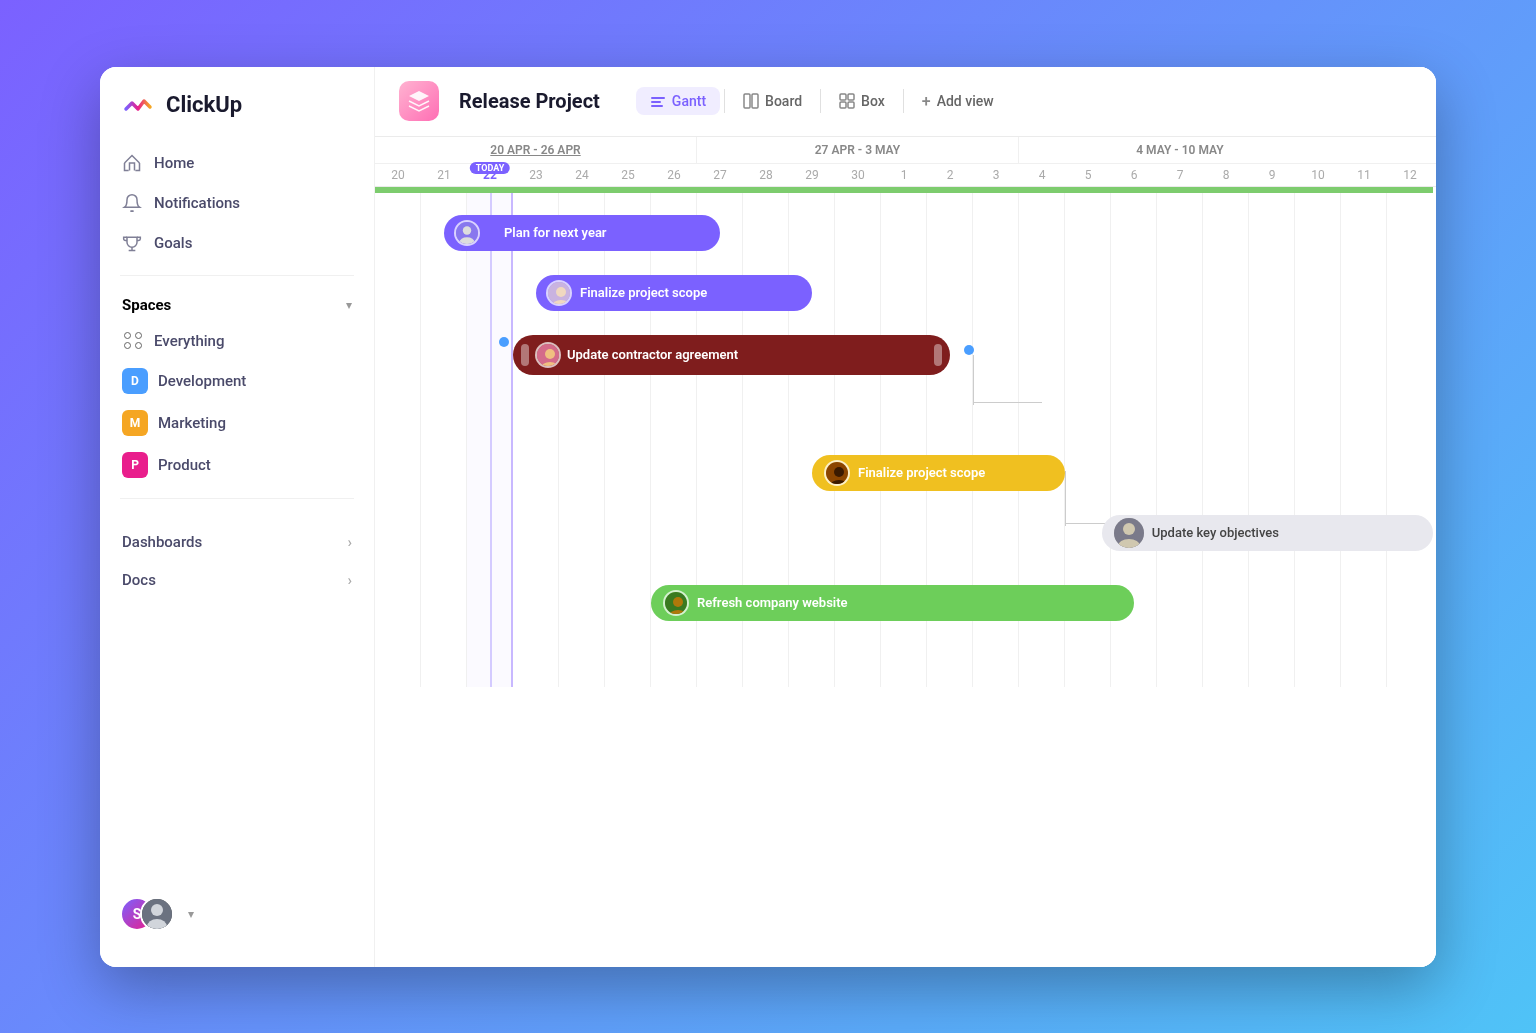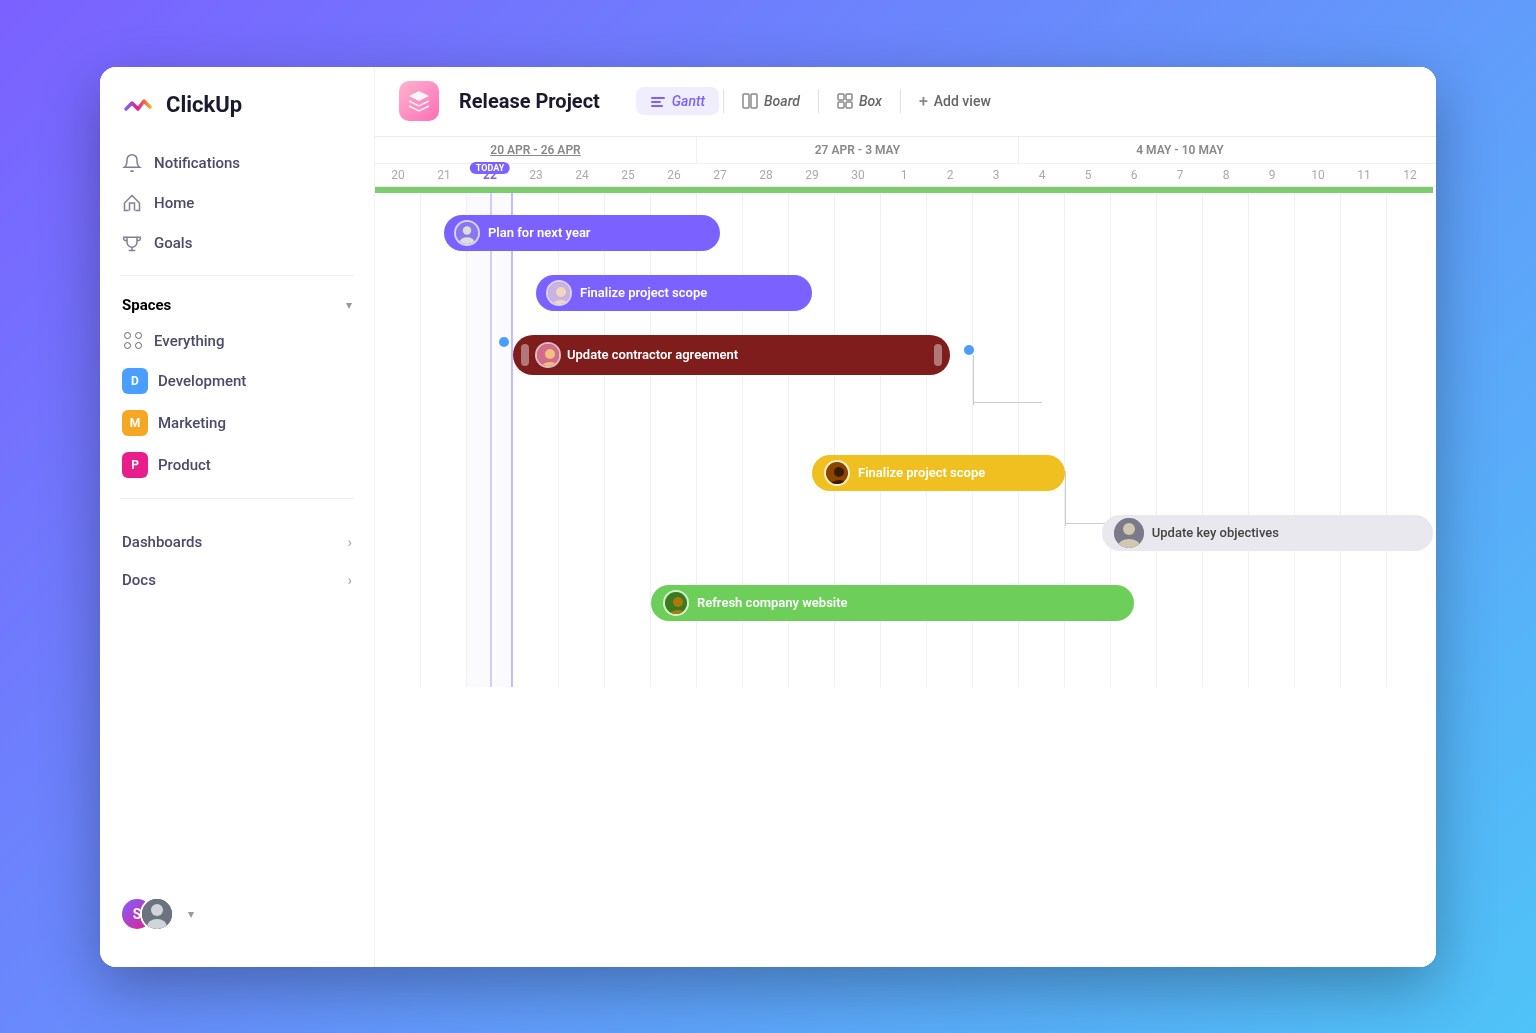--- a/index.html
+++ b/index.html
@@ -224,21 +224,20 @@
     .view-tab {
       display: flex;
       align-items: center;
       gap: 6px;
       padding: 6px 14px;
       border-radius: 8px;
       cursor: pointer;
       font-size: 14px;
       font-weight: 500;
       color: #666;
-      font-style: italic;
     }
     .view-tab.active {
       color: #7b61ff;
       background: #f0edff;
     }
     .divider-v {
       width: 1px;
       height: 24px;
       background: #e0e0e0;
     }
@@ -325,32 +324,32 @@
             <stop offset="100%" stop-color="#f5a623"></stop>
           </linearGradient>
         </defs>
       </svg>
       <span class="logo-text">ClickUp</span>
     </div>
 
     <div class="nav-items">
       <div class="nav-item">
         <svg class="nav-icon" viewBox="0 0 24 24" fill="none" stroke="currentColor" stroke-width="1.8">
-            <path d="M18 8A6 6 0 0 0 6 8c0 7-3 9-3 9h18s-3-2-3-9"></path>
-            <path d="M13.73 21a2 2 0 0 1-3.46 0"></path>
-          </svg>
-        <span>Notifications</span>
-      </div>
-      <div class="nav-item">
-        <svg class="nav-icon" viewBox="0 0 24 24" fill="none" stroke="currentColor" stroke-width="1.8">
             <path d="M3 12L12 3l9 9"></path>
             <path d="M9 21V12h6v9"></path>
             <path d="M3 12v9h5M16 21h5V12"></path>
           </svg>
         <span>Home</span>
+      </div>
+      <div class="nav-item">
+        <svg class="nav-icon" viewBox="0 0 24 24" fill="none" stroke="currentColor" stroke-width="1.8">
+            <path d="M18 8A6 6 0 0 0 6 8c0 7-3 9-3 9h18s-3-2-3-9"></path>
+            <path d="M13.73 21a2 2 0 0 1-3.46 0"></path>
+          </svg>
+        <span>Notifications</span>
       </div>
       <div class="nav-item">
         <svg class="nav-icon" viewBox="0 0 24 24" fill="none" stroke="currentColor" stroke-width="1.8">
             <path d="M6 9H4a2 2 0 0 1-2-2V5h4"></path>
             <path d="M18 9h2a2 2 0 0 0 2-2V5h-4"></path>
             <path d="M8 21h8m-4-4v4"></path>
             <path d="M6 5h12v6a6 6 0 0 1-12 0V5z"></path>
           </svg>
         <span>Goals</span>
       </div>
@@ -538,21 +537,21 @@
             <div style="width:46px; border-right:1px solid #f0f0f0; height:100%;"></div>
             <div style="width:46px; border-right:1px solid #f0f0f0; height:100%;"></div>
             <div style="width:46px; border-right:1px solid #f0f0f0; height:100%;"></div>
             <div style="width:46px; height:100%;"></div>
           </div>
 
           <div style="position:absolute; top:0; left:0; right:0; height:6px; background:#7dcc6e; z-index:5;"></div>
 
           <div style="position:absolute; top:6px; left: calc(2 * 46px + 23px); bottom:0; width:2px; background:#7b61ff; opacity:0.3; z-index:5;"></div>
 
-          <div style="position:absolute; top:28px; left: calc(1.5 * 46px); width: calc(6 * 46px); height:36px; background:#7b61ff; border-radius:20px; display:flex; align-items:center; padding:0 10px; gap:8px; z-index:10; cursor:pointer;">
+          <div style="position:absolute; top:28px; left: calc(1.5 * 46px); width: calc(6 * 46px); height:36px; background:#7b61ff; border-radius:20px; display:flex; align-items:center; padding:0 10px; gap:24px; z-index:10; cursor:pointer;">
             <div style="width:26px; height:26px; border-radius:50%; background:rgba(255,255,255,0.3); border:2px solid rgba(255,255,255,0.6); overflow:hidden; flex-shrink:0; display:flex; align-items:center; justify-content:center;">
               <svg viewBox="0 0 26 26" width="26" height="26">
                   <rect width="26" height="26" fill="#8877ee"></rect>
                   <circle cx="13" cy="10" r="5" fill="#ddd"></circle>
                   <ellipse cx="13" cy="24" rx="9" ry="6" fill="#ddd"></ellipse>
                 </svg>
             </div>
             <span style="color:#fff; font-size:13px; font-weight:600; white-space:nowrap;">Plan for next year</span>
           </div>
 

